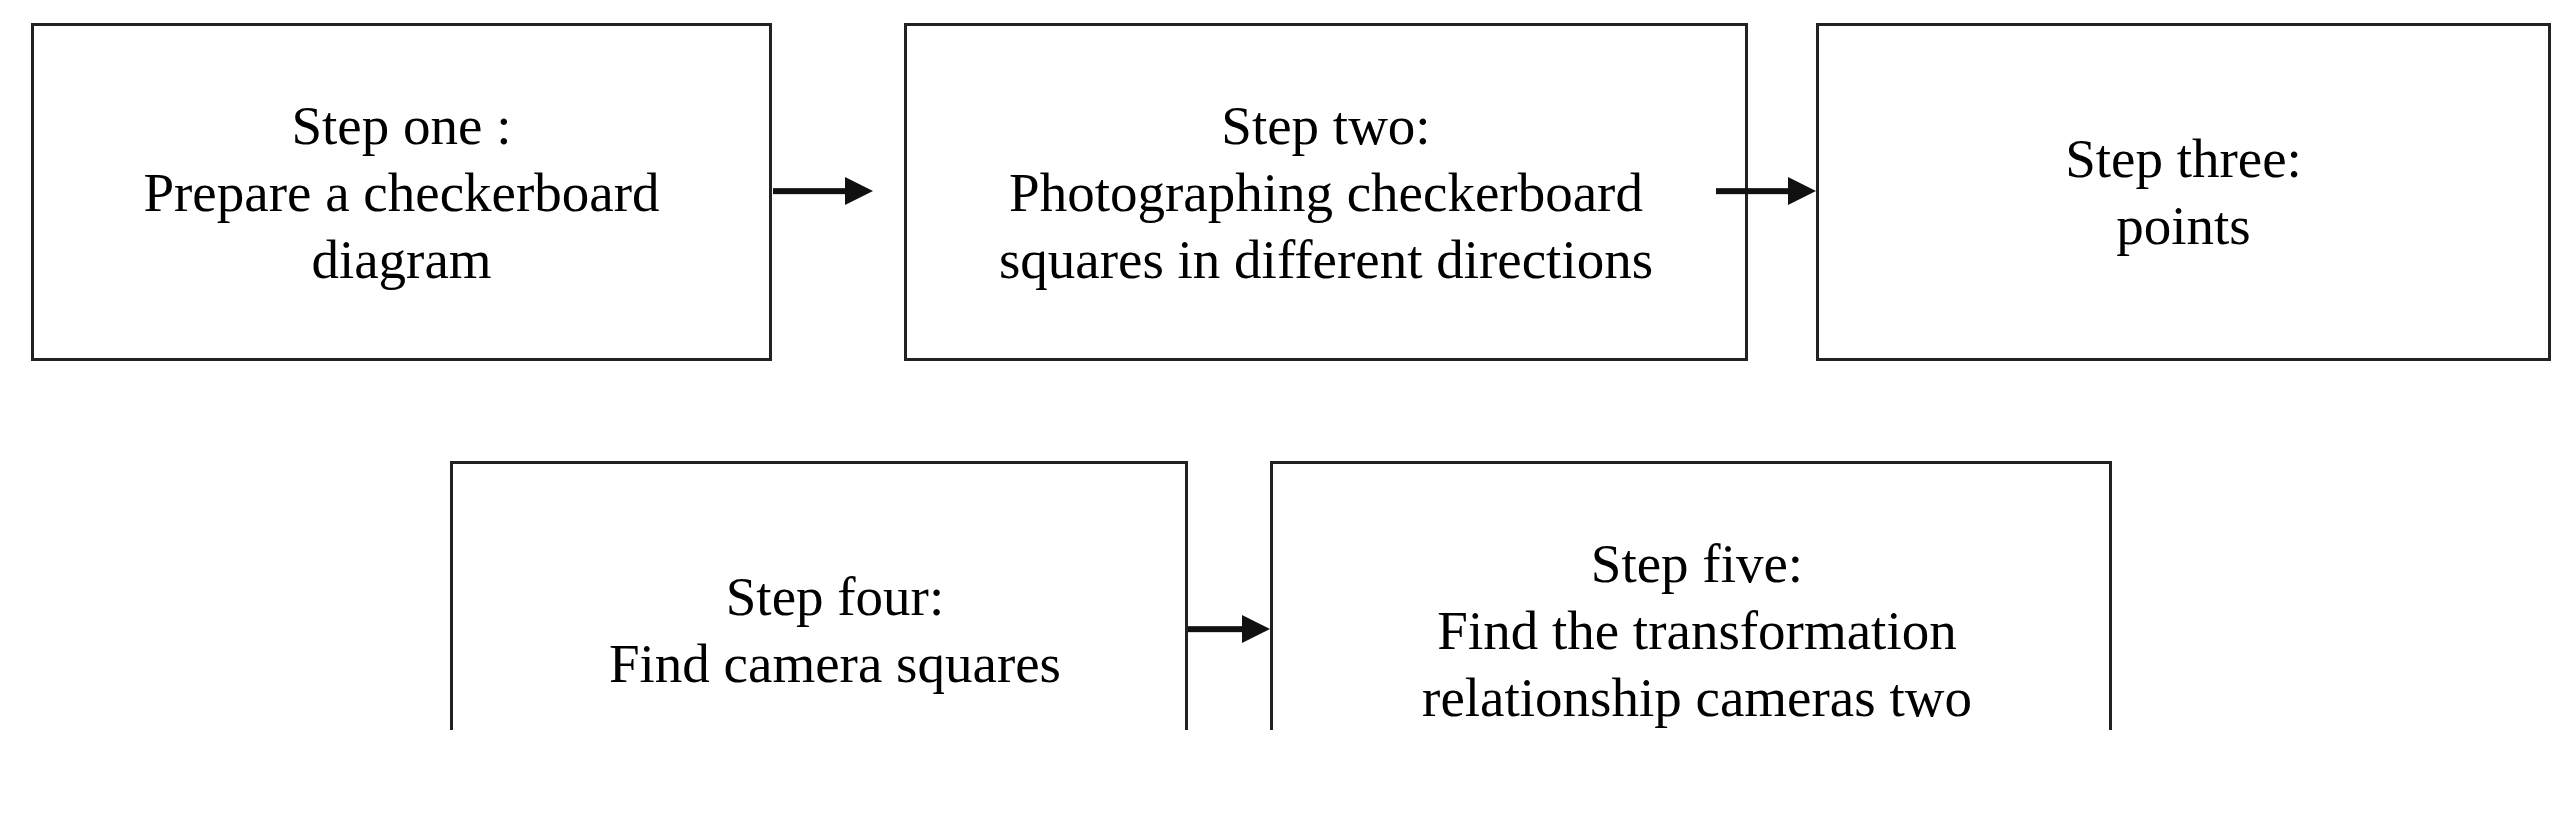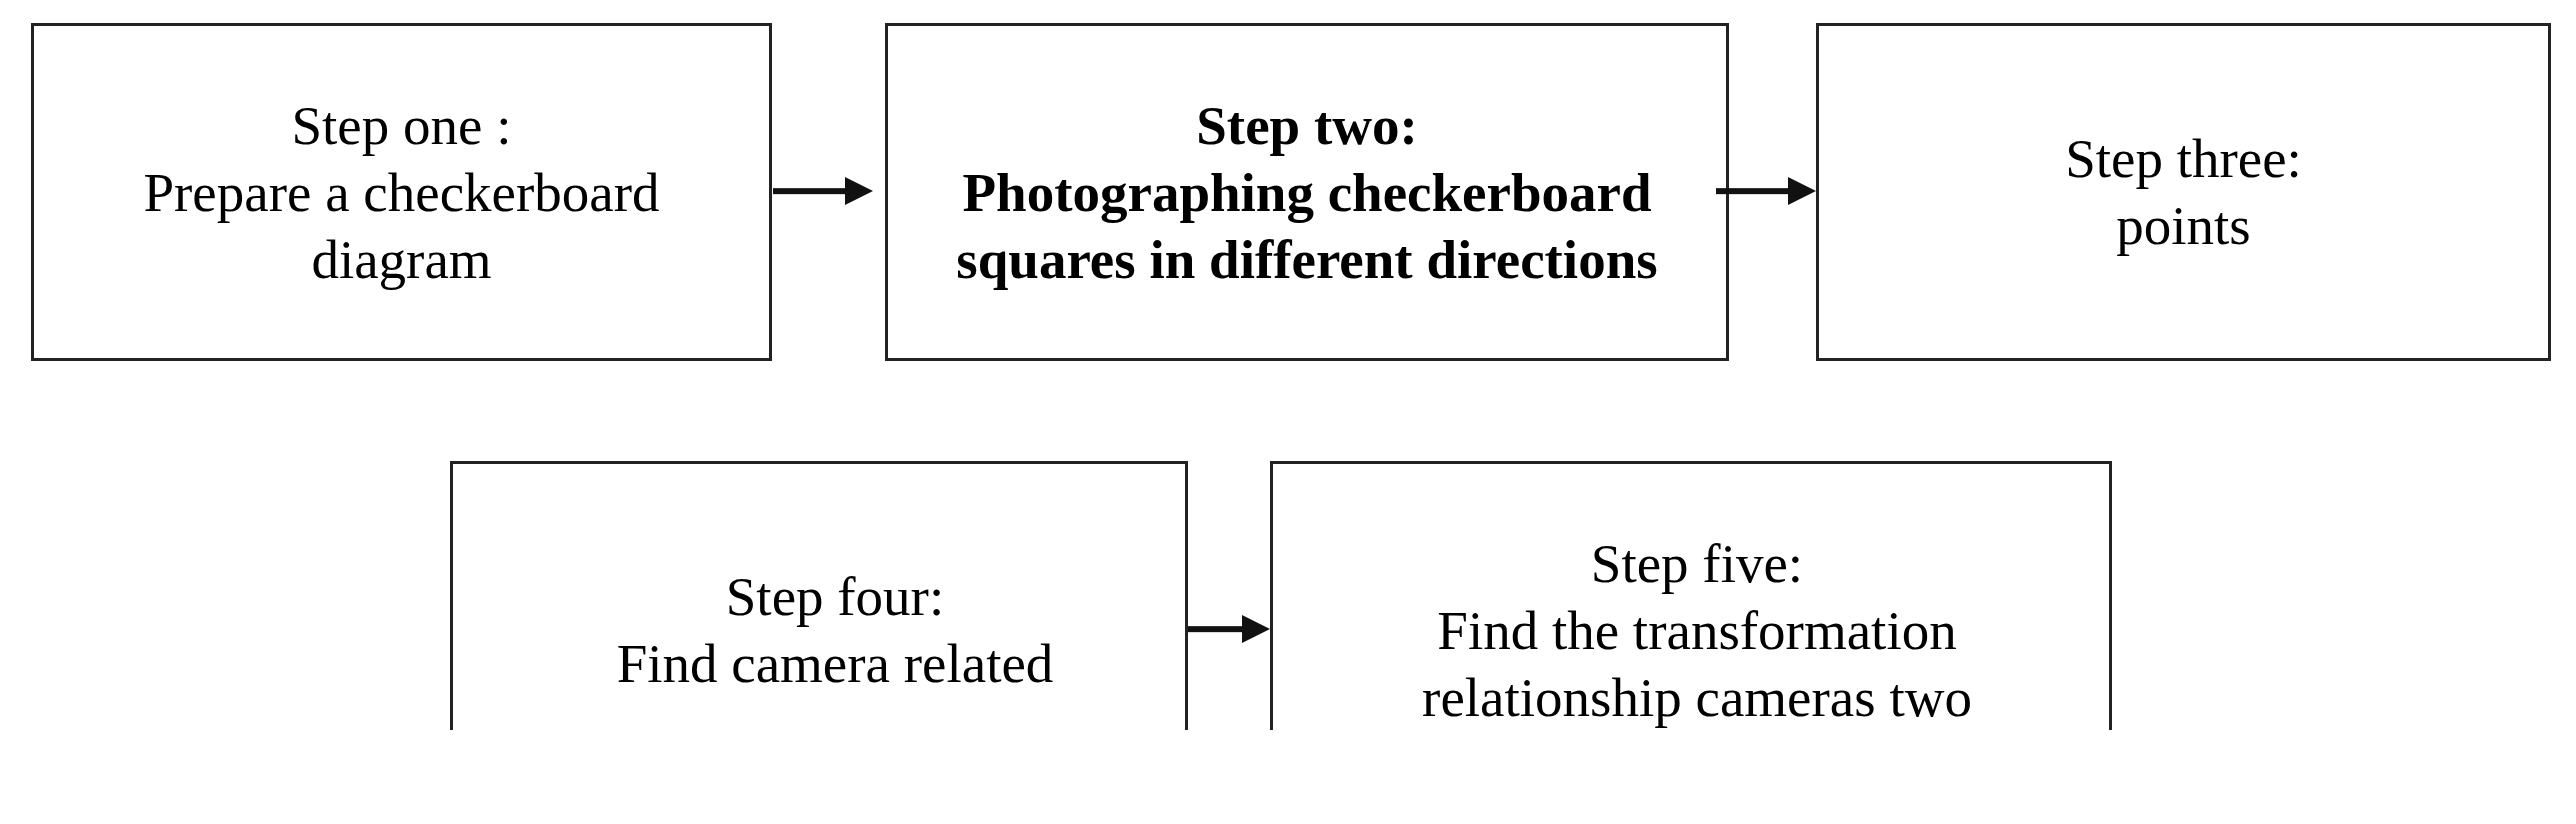--- a/index.html
+++ b/index.html
@@ -27,21 +27,21 @@
     flex-direction: column;
     align-items: center;
     justify-content: center;
     text-align: center;
     font-size: 55px;
     line-height: 67px;
     white-space: nowrap;
   }
   
   .box-step-one   { left: 31px;   top: 23px;  width: 741px; height: 338px; }
-  .box-step-two   { left: 885px;  top: 23px;  width: 844px; height: 338px; font-weight: bold; }
+  .box-step-two   { left: 904px;  top: 23px;  width: 844px; height: 338px; }
   .box-step-three { left: 1816px; top: 23px;  width: 735px; height: 338px; text-align: right; }
   
   .box-step-four  { left: 450px;  top: 461px; width: 738px; height: 338px; padding-left: 32px; }
   .box-step-five  { left: 1270px; top: 461px; width: 842px; height: 338px; padding-left: 12px; }
 
   .arrow {
     position: absolute;
     height: 34px;
   }
   .arrow .shaft {
@@ -95,21 +95,21 @@
     <div class="head"></div>
   </div>
 
   <div class="flow-box box-step-three">
     <div>Step three:</div>
     <div>points</div>
   </div>
 
   <div class="flow-box box-step-four">
     <div>Step four:</div>
-    <div>Find camera related</div>
+    <div>Find camera squares</div>
   </div>
 
   <div class="arrow arrow-3">
     <div class="shaft"></div>
     <div class="head"></div>
   </div>
 
   <div class="flow-box box-step-five">
     <div>Step five:</div>
     <div>Find the transformation</div>

